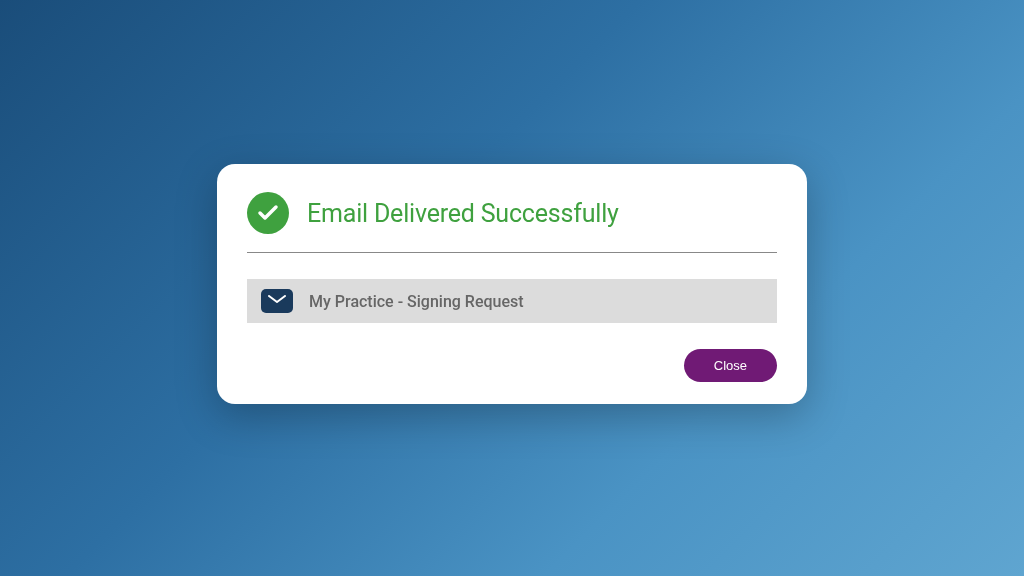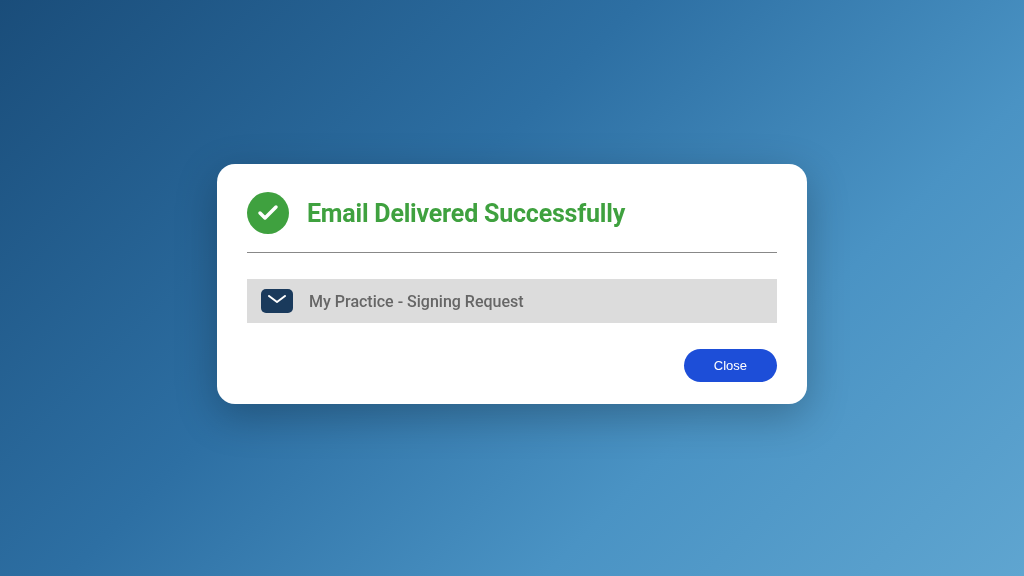--- a/index.html
+++ b/index.html
@@ -43,21 +43,21 @@
       align-items: center;
       justify-content: center;
       flex-shrink: 0;
     }
     .success-icon svg {
       width: 24px;
       height: 24px;
     }
     .modal-title {
       font-size: 25px;
-      font-weight: 700;
+      font-weight: 400;
       color: #3fa13f;
       letter-spacing: -0.2px;
     }
     .email-row {
       margin-top: 26px;
       background: #dcdcdc;
       border-radius: 0;
       padding: 10px 14px;
       display: flex;
       align-items: center;
@@ -81,21 +81,21 @@
       font-size: 16px;
       color: #666;
       font-weight: 500;
     }
     .modal-footer {
       margin-top: 26px;
       display: flex;
       justify-content: flex-end;
     }
     .close-button {
-      background: #1d4ed8;
+      background: #701a75;
       color: #ffffff;
       border: none;
       border-radius: 20px;
       padding: 9px 30px;
       font-size: 13px;
       font-weight: 500;
       cursor: pointer;
     }
   </style>
 </head>

